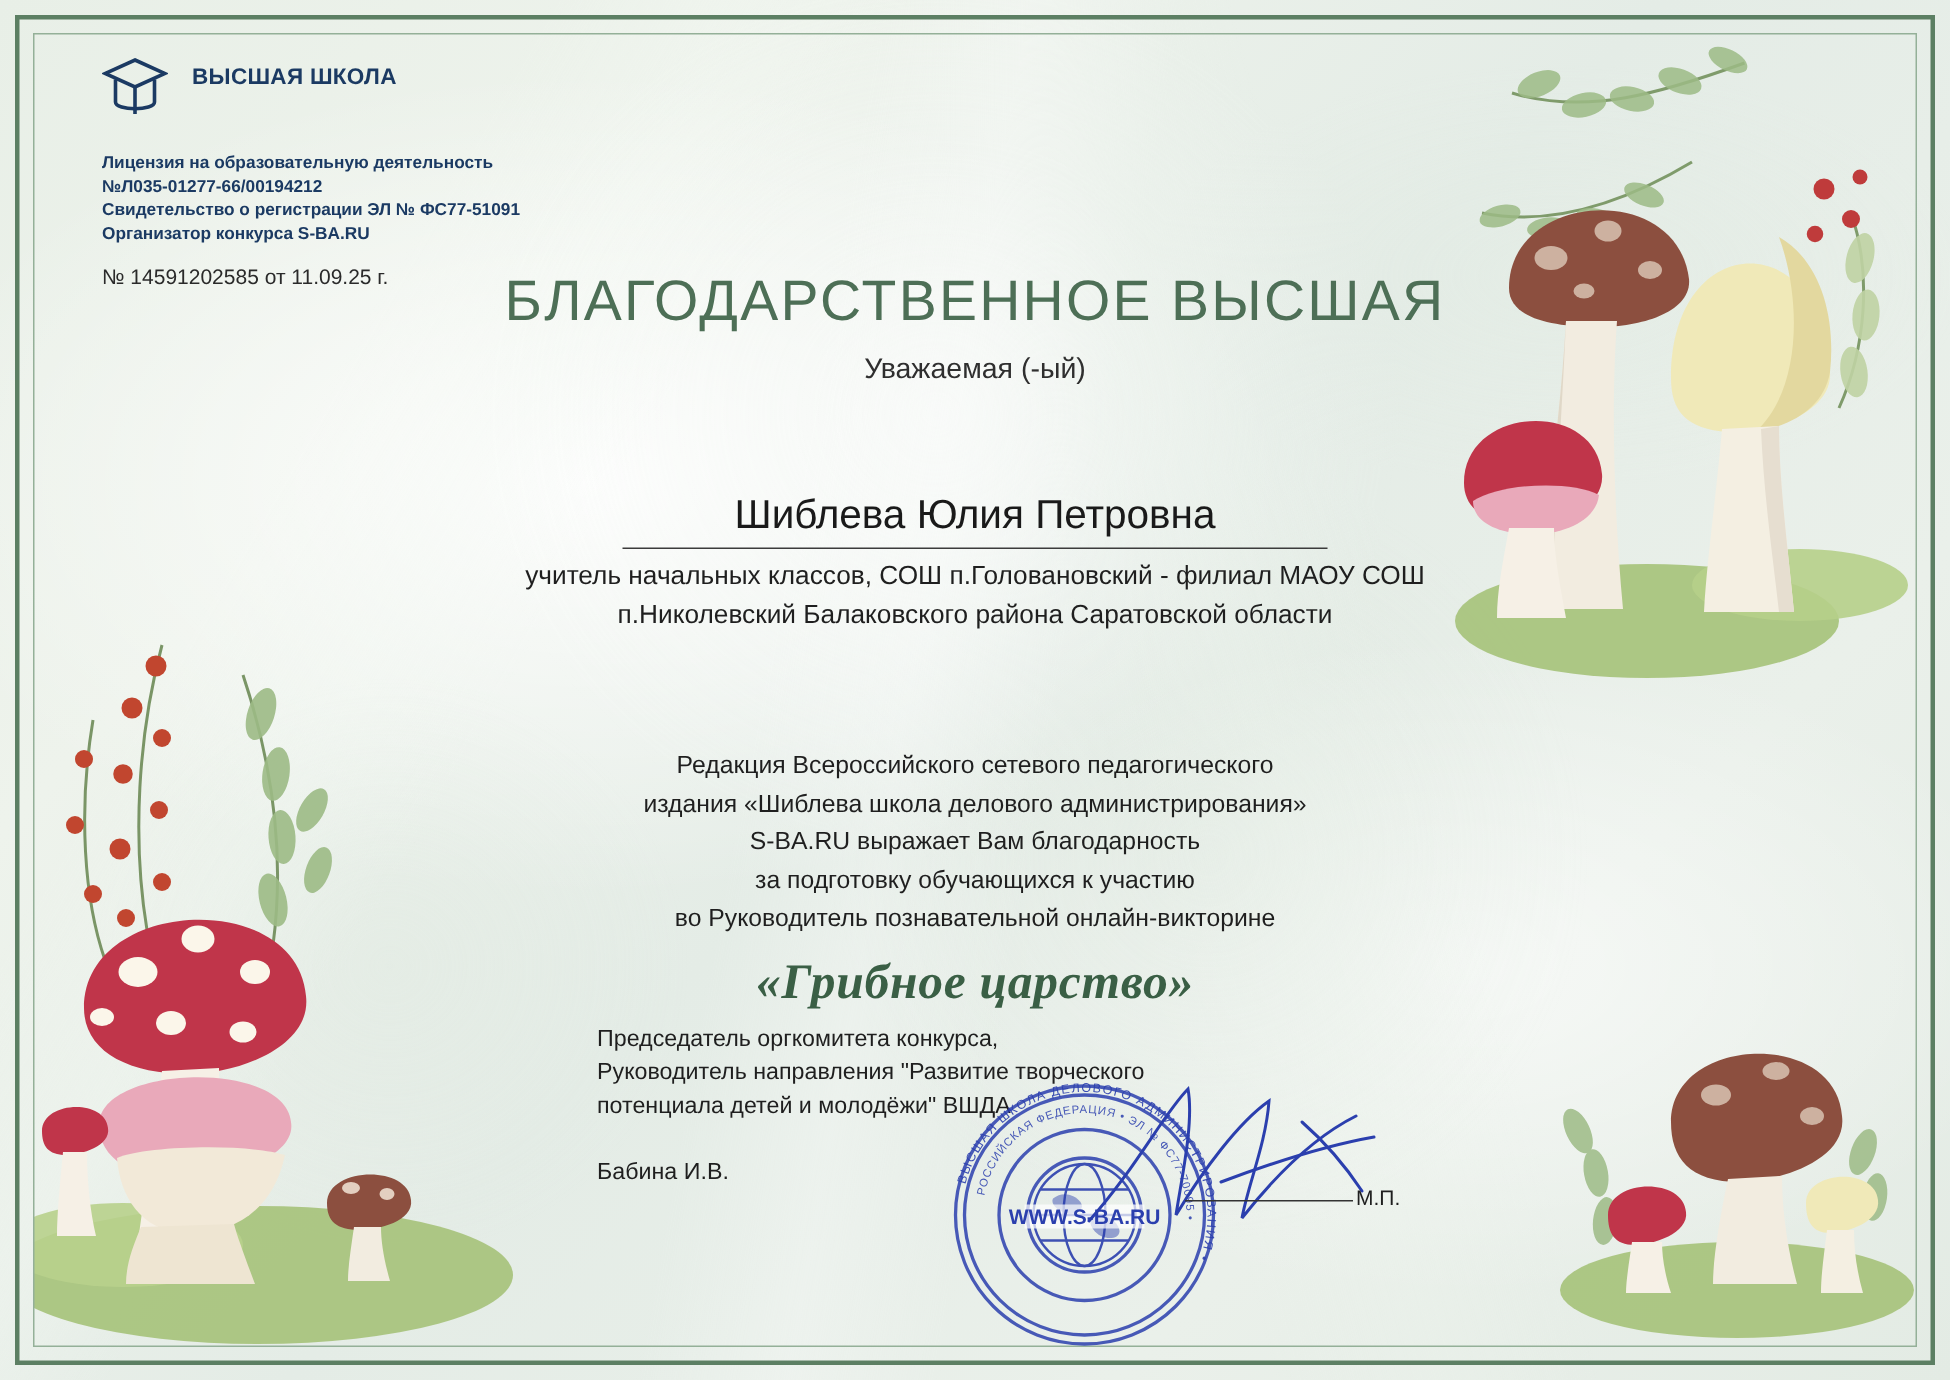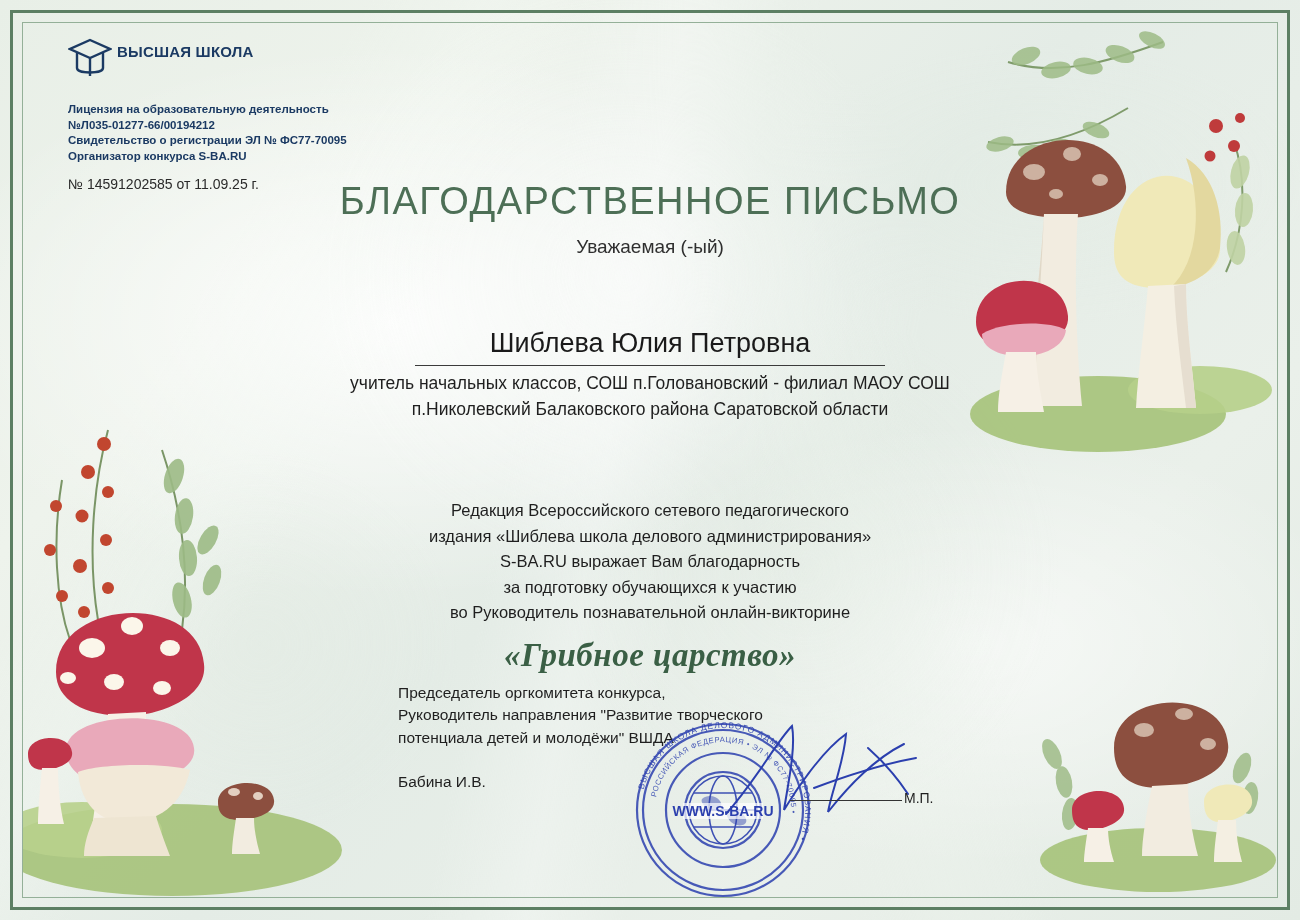--- a/index.html
+++ b/index.html
@@ -59,21 +59,21 @@
     pointer-events: none;
   }
 
   
   .header {
     position: absolute;
     left: 68px;
     top: 38px;
     width: 560px;
   }
-  .logo-row { display: flex; align-items: flex-start; gap: 5px; }
+  .logo-row { display: flex; align-items: flex-start; gap: 16px; }
   .logo-mark { width: 44px; height: 40px; flex: none; }
   .logo-text {
     font-weight: bold;
     color: #1b3a63;
     font-size: 15px;
     line-height: 1.18;
     letter-spacing: .2px;
     padding-top: 5px;
   }
   .license {
@@ -357,27 +357,27 @@
         <path d="M9 15 L9 30 C 9 36, 35 36, 35 30 L35 15" fill="none" stroke="#1b3a63" stroke-width="2.4"></path>
         <path d="M22 20 L22 38" stroke="#1b3a63" stroke-width="2.4" fill="none"></path>
       </svg>
       <div class="logo-text">
         <div>ВЫСШАЯ ШКОЛА</div>
       </div>
     </div>
     <div class="license">
       <div>Лицензия на образовательную деятельность</div>
       <div>№Л035-01277-66/00194212</div>
-      <div>Свидетельство о регистрации ЭЛ № ФС77-70095</div>
+      <div>Свидетельство о регистрации ЭЛ № ФС77-51091</div>
       <div>Организатор конкурса S-BA.RU</div>
     </div>
     <div class="docnum">№ 14591202585 от 11.09.25 г.</div>
   </div>
 
-  <div class="title">БЛАГОДАРСТВЕННОЕ ПИСЬМО</div>
+  <div class="title">БЛАГОДАРСТВЕННОЕ ВЫСШАЯ</div>
   <div class="salutation">Уважаемая (-ый)</div>
   <div class="recipient">Шиблева Юлия Петровна</div>
   <div class="recipient-role">учитель начальных классов, СОШ п.Головановский - филиал МАОУ СОШ п.Николевский Балаковского района Саратовской области</div>
 
   <div class="body-text">
     <div>Редакция Всероссийского сетевого педагогического</div>
     <div>издания «Шиблева школа делового администрирования»</div>
     <div>S-BA.RU выражает Вам благодарность</div>
     <div>за подготовку обучающихся к участию</div>
     <div>во Руководитель познавательной онлайн-викторине</div>

